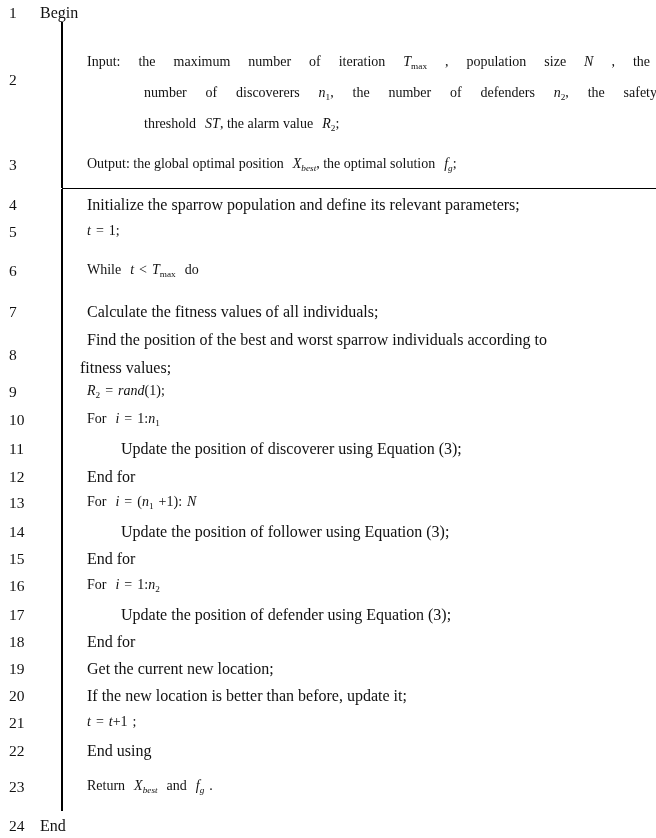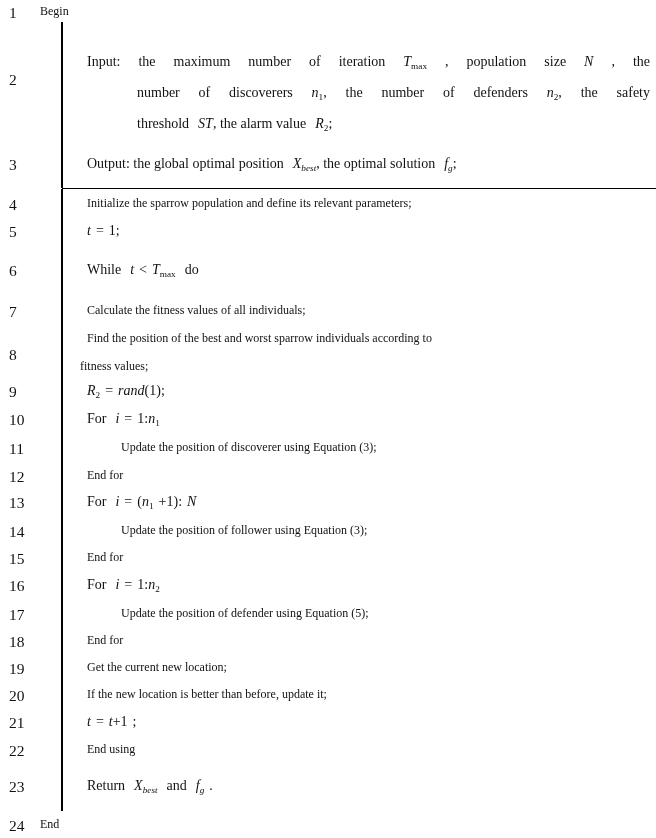--- a/index.html
+++ b/index.html
@@ -51,30 +51,30 @@
   .num {
     position: absolute;
     left: 9px;
     width: 34px;
     text-align: left;
     font-size: 15.5px;
     line-height: 1;
   }
   .content {
     position: absolute;
-    font-size: 12px;
+    font-size: 16px;
     line-height: 1;
     white-space: nowrap;
   }
 
   
   .ind0 { left: 40px; }   
   .ind1 { left: 87px; text-align: right; }   
   .ind2 { left: 121px; }  
-  .indw { left: 137px; }  
+  .indw { left: 144px; }  
   .indf { left: 80px; }   
 
   
   .mi   { font-style: italic; }
   .mr   { font-style: normal; }
   .math { font-size: 14px; }
   sub.s {
     font-size: 0.66em;
     vertical-align: -0.28em;
     line-height: 0;
@@ -202,21 +202,21 @@
     <span class="content ind1">End for</span>
   </div>
 
   <div class="row" style="top:578px;">
     <span class="num">16</span>
     <span class="content ind1 math"><span>For</span><span class="spw"></span><span class="mi">i</span><span class="sp"></span><span>=</span><span class="sp"></span><span>1</span><span>:</span><span class="mi"><span>n</span><sub class="s mr">2</sub></span></span>
   </div>
 
   <div class="row" style="top:607px;">
     <span class="num">17</span>
-    <span class="content ind2">Update the position of defender using Equation (5);</span>
+    <span class="content ind2">Update the position of defender using Equation (3);</span>
   </div>
 
   <div class="row" style="top:634px;">
     <span class="num">18</span>
     <span class="content ind1">End for</span>
   </div>
 
   <div class="row" style="top:661px;">
     <span class="num">19</span>
     <span class="content ind1">Get the current new location;</span>

